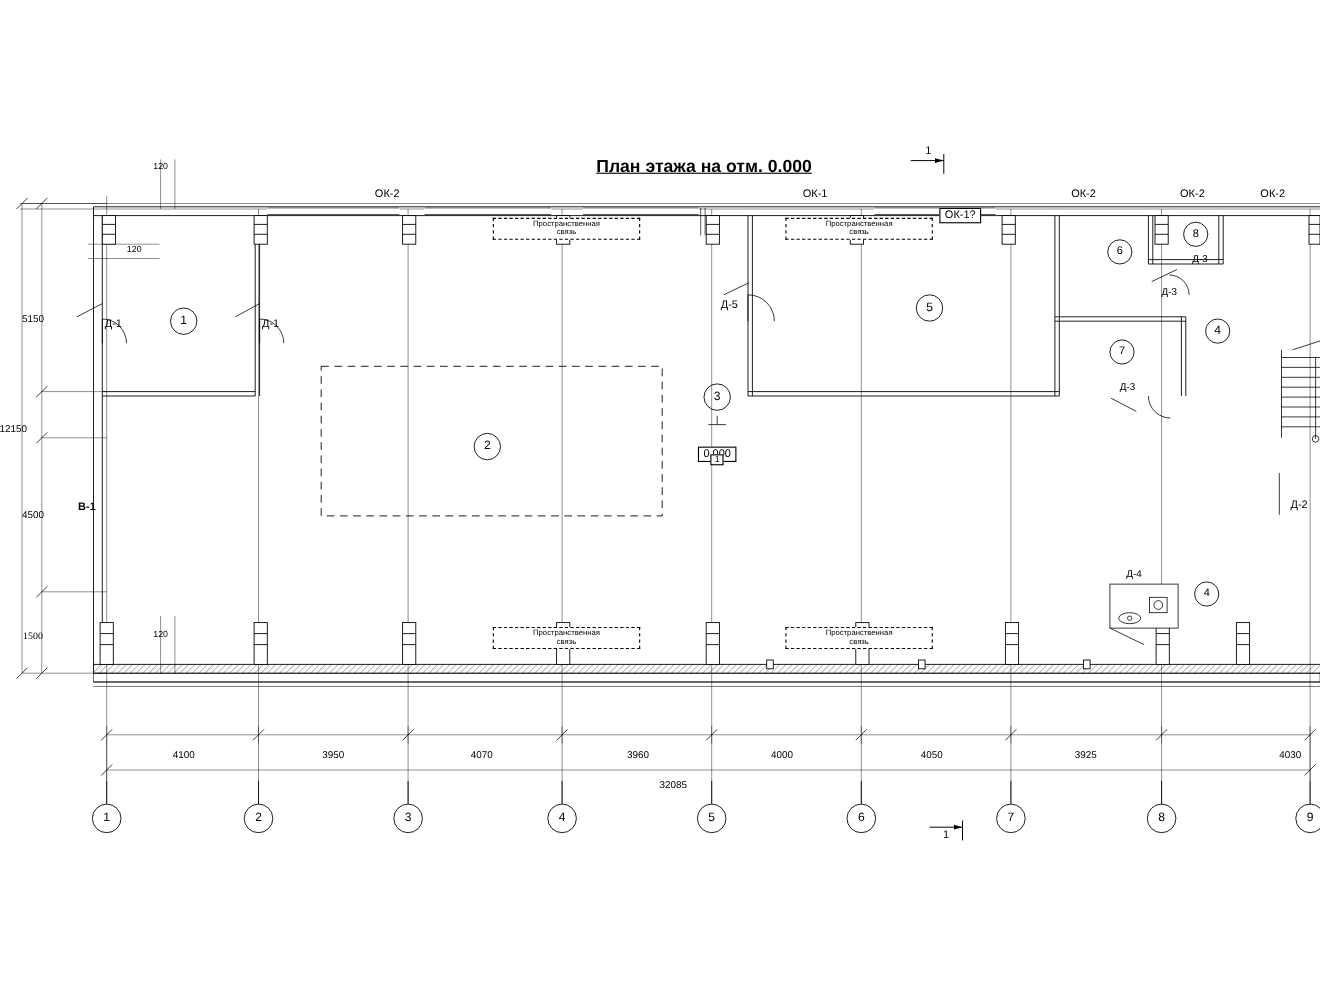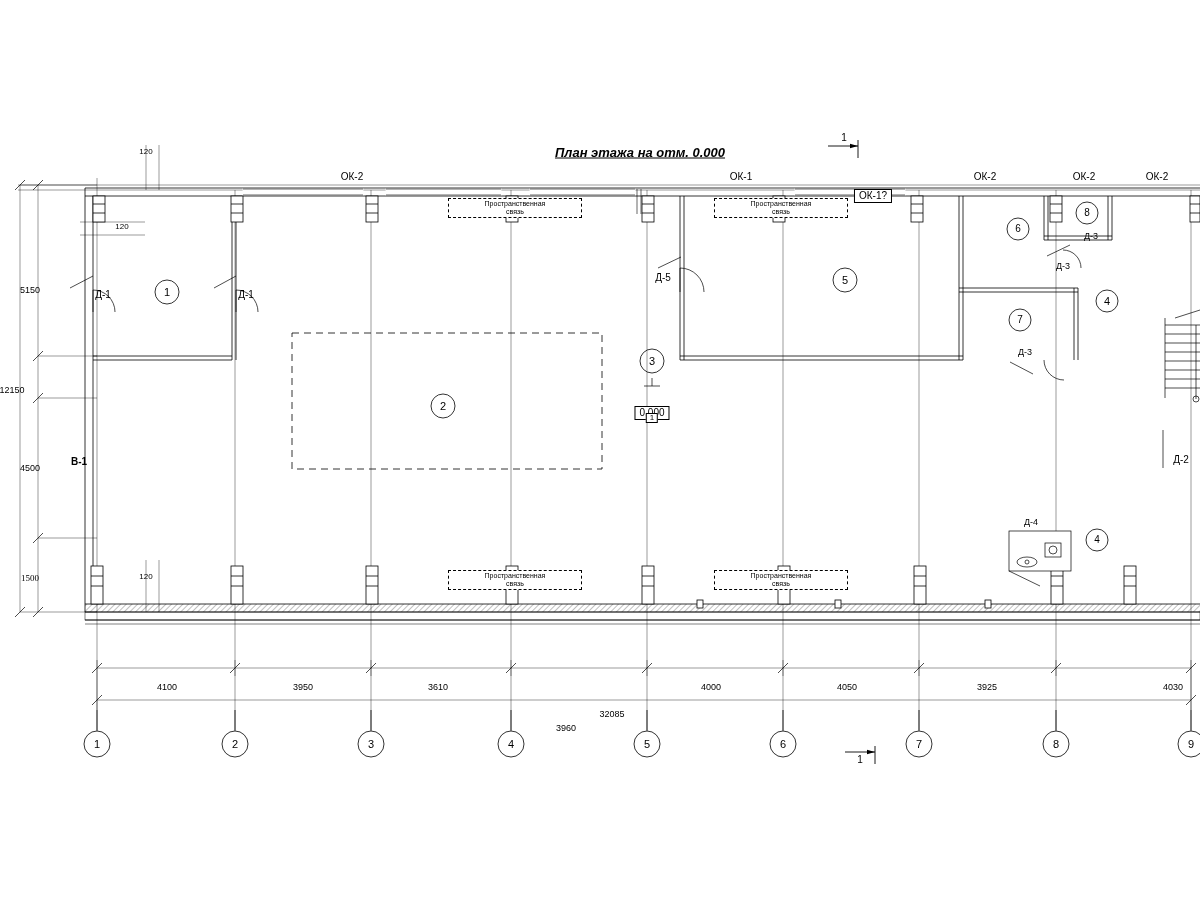--- a/index.html
+++ b/index.html
@@ -24,23 +24,22 @@
   }
   .lbl {
     position: absolute;
     font-family: "Liberation Sans", sans-serif;
     white-space: nowrap;
     color: #000;
     line-height: 1;
   }
   .lbl.c { transform: translate(-50%, -50%); }
   .title {
-    font-style: italic;
     font-weight: bold;
-    font-size: 13px;
+    font-size: 16px;
     text-decoration: underline;
   }
   .t10 { font-size: 10px; }
   .t9  { font-size: 9px; }
   .t8  { font-size: 8px; }
   .t11 { font-size: 11px; }
   .rot90 { transform: translate(-50%, -50%) rotate(-90deg); }
   .boxed {
     border: 1px solid #000;
     padding: 1px 4px;
@@ -406,22 +405,22 @@
 </div>
 <div class="lbl conn" style="left:714px; top:570px; width:128px;">
   <span>Пространственная</span><br>
   <span>связь</span>
 </div>
 
 <div class="lbl c t10 rot90" style="left:79px; top:462px; font-weight:bold;">В-1</div>
 
 <div class="lbl c t9" style="left:167px; top:687px;">4100</div>
 <div class="lbl c t9" style="left:303px; top:687px;">3950</div>
-<div class="lbl c t9" style="left:438px; top:687px;">3610</div>
-<div class="lbl c t9" style="left:566px; top:687px;margin-top:41px;">3960</div>
+<div class="lbl c t9" style="left:438px; top:687px;">4070</div>
+<div class="lbl c t9" style="left:580px; top:687px;">3960</div>
 <div class="lbl c t9" style="left:711px; top:687px;">4000</div>
 <div class="lbl c t9" style="left:847px; top:687px;">4050</div>
 <div class="lbl c t9" style="left:987px; top:687px;">3925</div>
 <div class="lbl c t9" style="left:1125px; top:687px;margin-left:48px;">4030</div>
 
 <div class="lbl c t9" style="left:612px; top:714px;">32085</div>
 
 <div class="lbl c t9 rot90" style="left:30px; top:290px;">5150</div>
 <div class="lbl c t9 rot90" style="left:30px; top:468px;">4500</div>
 <div class="lbl c t9 rot90" style="left:30px; top:578px;font-family:Liberation Serif, serif;">1500</div>

